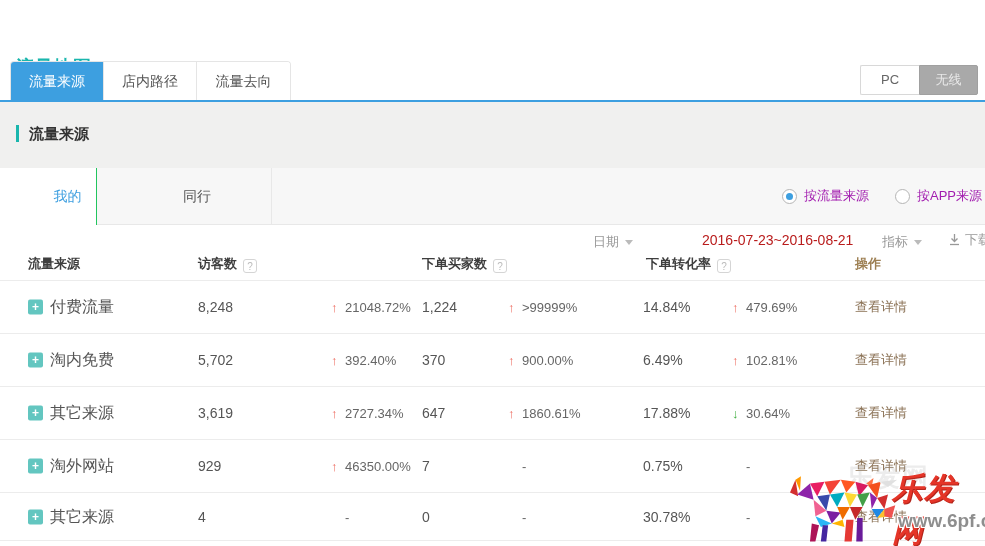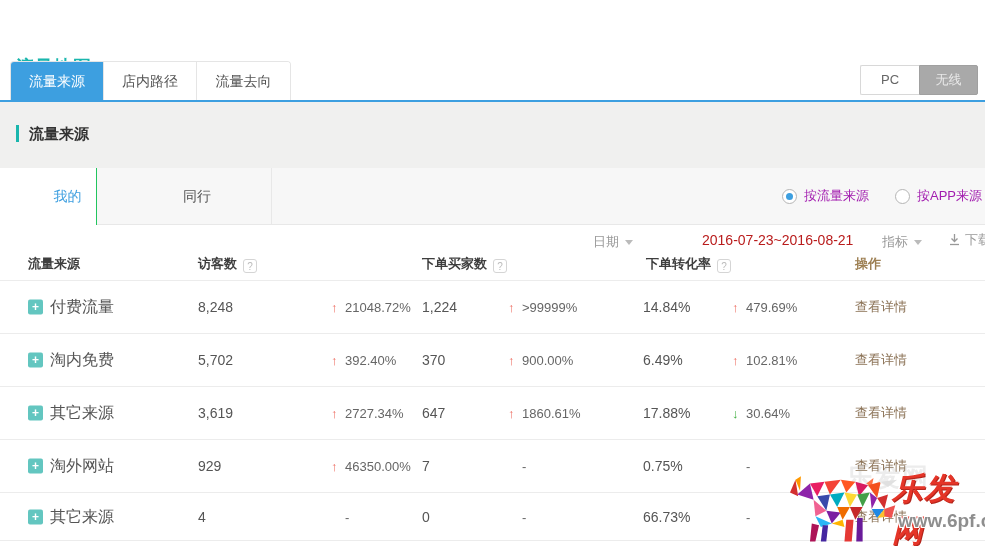--- a/index.html
+++ b/index.html
@@ -179,21 +179,21 @@
     <a class="cell c-action">查看详情</a>
   </div>
 
   <div class="trow">
     <span class="cell expand-icon">+</span>
     <span class="cell c-name">其它来源</span>
     <span class="cell c-visitors num">4</span>
     <span class="cell c-visitors-chg chg trend-none"><span class="arrow">·</span><span>-</span></span>
     <span class="cell c-buyers num">0</span>
     <span class="cell c-buyers-chg chg trend-none"><span class="arrow">·</span><span>-</span></span>
-    <span class="cell c-conv num">66.73%</span>
+    <span class="cell c-conv num">30.78%</span>
     <span class="cell c-conv-chg chg trend-none"><span class="arrow">·</span><span>-</span></span>
     <a class="cell c-action">查看详情</a>
   </div>
 </div>
 
 <div class="watermark">
   <span class="wm-ghost">乐发网</span>
   <span class="wm-bull">
     <svg width="118" height="72" viewBox="0 0 130 78">
       <polygon points="0,22 6,8 9,26" fill="#d32f2f"></polygon>

